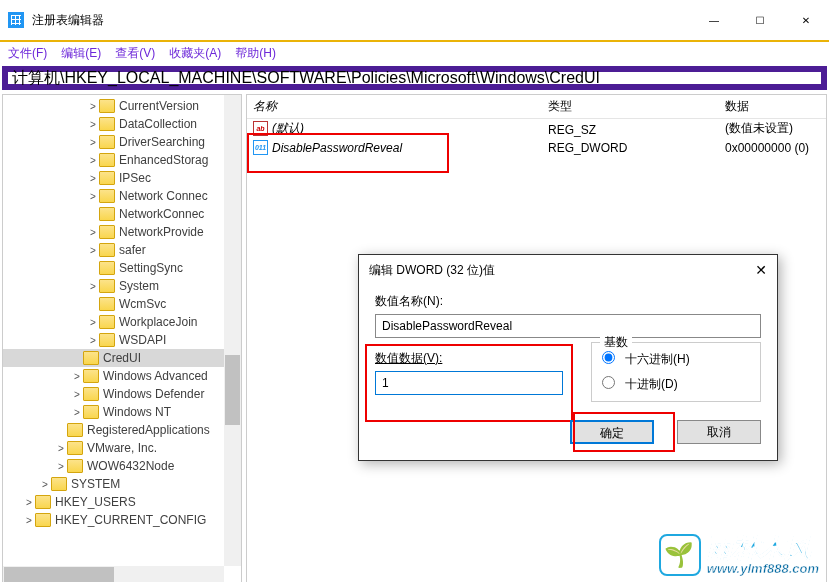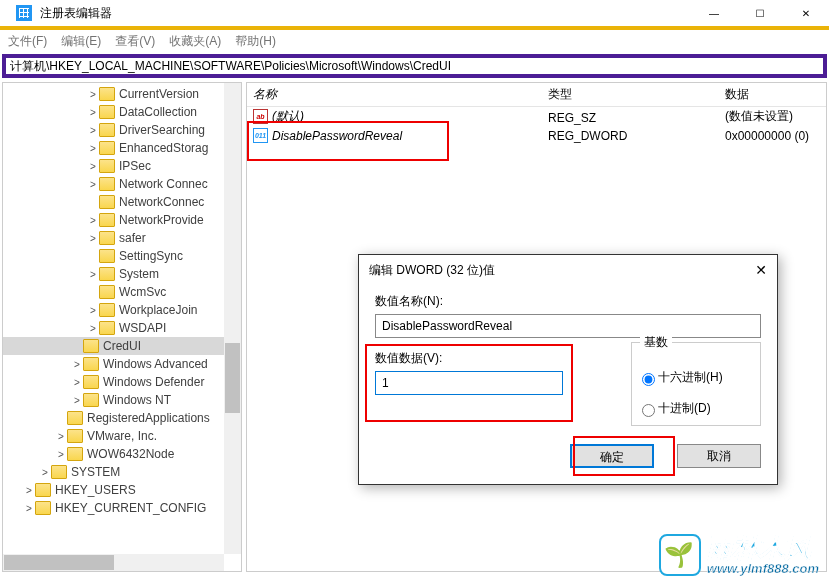--- a/index.html
+++ b/index.html
@@ -1,28 +1,28 @@
 <!DOCTYPE html>
 <html><head>
 <meta charset="utf-8">
 <style>
 * { margin: 0; padding: 0; box-sizing: border-box; font-family: "Microsoft YaHei", sans-serif; }
 body { width: 829px; height: 582px; background: #fff; overflow: hidden; position: relative; }
 
-.titlebar { height: 30px; display: flex; align-items: center; padding-left: 16px; background: #fff; border-bottom: 4px solid #eab308; }
+.titlebar { height: 42px; display: flex; align-items: center; padding-left: 8px; background: #fff; border-bottom: 2px solid #eab308; }
 .titlebar-icon { width: 16px; height: 16px; background: #2196f3; margin-right: 8px; display: inline-flex; align-items: center; justify-content: center; }
 .titlebar-icon::before { content: ''; width: 10px; height: 10px; background-image: linear-gradient(#fff 1px, transparent 1px), linear-gradient(90deg, #fff 1px, transparent 1px); background-size: 4px 4px; }
 .titlebar-title { font-size: 12px; color: #000; flex: 1; }
 .titlebar-controls { display: flex; }
 .titlebar-btn { width: 46px; height: 30px; display: flex; align-items: center; justify-content: center; font-size: 10px; color: #000; }
 
 .menubar { height: 22px; display: flex; align-items: center; padding-left: 8px; background: #fff; font-size: 12px; gap: 14px; }
-.menu-item { color: #737373; }
-
-.addressbar { height: 24px; border: 4px solid #4c1d95; margin: 2px; display: flex; align-items: center; padding-left: 4px; font-size: 12px; background: #fff; }
+.menu-item { color: #6d28d9; }
+
+.addressbar { height: 24px; border: 6px solid #4c1d95; margin: 2px; display: flex; align-items: center; padding-left: 4px; font-size: 16px; background: #fff; }
 
 .main { display: flex; height: 494px; }
 .tree-panel { width: 240px; border: 1px solid #ccc; margin: 2px; overflow: hidden; background: #fff; font-size: 12px; position: relative; }
 .tree-content { padding-top: 2px; }
 .tree-item { display: flex; align-items: center; height: 18px; white-space: nowrap; padding-left: 0; }
 .tree-expander { width: 12px; text-align: center; color: #555; font-size: 10px; }
 .tree-folder { width: 16px; height: 14px; background: linear-gradient(#fce38a, #f9d64e); border: 1px solid #d4a50e; border-radius: 1px; margin-right: 4px; flex-shrink: 0; }
 .tree-label { color: #404040; }
 .tree-item.selected { background: #d8d8d8; }
 .tree-scrollbar-v { position: absolute; right: 0; top: 0; bottom: 17px; width: 17px; background: #f0f0f0; }
@@ -45,23 +45,23 @@
 .dialog { position: absolute; left: 358px; top: 254px; width: 420px; background: #fff; border: 1px solid #333; box-shadow: 3px 3px 12px rgba(0,0,0,0.3); }
 .dialog-title { height: 30px; display: flex; align-items: center; padding: 8px 10px; font-size: 12px; }
 .dialog-title-text { flex: 1; }
 .dialog-close { font-size: 14px; }
 .dialog-body { padding: 8px 16px 16px; font-size: 12px; }
 .dlg-label { margin-bottom: 4px; }
 .dlg-name-field { width: 100%; height: 24px; border: 1px solid #888; padding: 0 6px; font-size: 12px; margin-bottom: 12px; }
 .dlg-row { display: flex; gap: 20px; }
 .dlg-value-section { flex: 1; }
 .dlg-value-input { width: 188px; height: 24px; border: 1px solid #0078d7; padding: 0 6px; font-size: 12px; outline: none; }
-.dlg-base-section { width: 130px; border: 1px solid #ccc; padding: 12px 10px 8px; position: relative; margin-top: -8px; }
+.dlg-base-section { width: 170px; border: 1px solid #ccc; padding: 0 10px 8px; position: relative; margin-top: -8px; }
 .dlg-base-legend { position: absolute; top: -9px; left: 8px; background: #fff; padding: 0 4px; }
-.dlg-radio { display: flex; align-items: flex-end; margin-top: 14px; gap: 3px; }
+.dlg-radio { display: flex; align-items: flex-start; margin-top: 8px; gap: 10px; }
 .dlg-radio input { margin: 0; }
 .dlg-buttons { display: flex; justify-content: flex-end; gap: 23px; margin-top: 18px; }
 .dlg-btn { width: 84px; height: 24px; border: 1px solid #888; background: #e1e1e1; font-size: 12px; text-align: center; line-height: 22px; }
 .dlg-btn.primary { border: 2px solid #0078d7; }
 
 .watermark { position: absolute; right: 10px; bottom: 6px; display: flex; align-items: center; gap: 6px; }
 .wm-logo { width: 42px; height: 42px; border: 2px solid #1fa8e0; border-radius: 8px; display: flex; align-items: center; justify-content: center; font-size: 24px; background: #fff; }
 .wm-text { font-size: 26px; font-weight: bold; color: #1fa8e0; -webkit-text-stroke: 1px #fff; text-shadow: 1px 1px 0 #fff, -1px -1px 0 #fff; font-style: italic; line-height: 1; }
 .wm-url { font-size: 13px; color: #0369a1; font-weight: bold; -webkit-text-stroke: 0.5px #fff; font-style: italic; }
 </style>
@@ -252,21 +252,21 @@
 
 <div class="dialog">
   <div class="dialog-title">
     <span class="dialog-title-text">编辑 DWORD (32 位)值</span>
     <span class="dialog-close">✕</span>
   </div>
   <div class="dialog-body">
     <div class="dlg-label">数值名称(N):</div>
     <input class="dlg-name-field" readonly="" value="DisablePasswordReveal" style="">
     <div class="dlg-row">
-      <div class="dlg-value-section" style="position:relative;">
+      <div class="dlg-value-section" style="position:relative;text-decoration:underline;">
         <div class="dlg-label">数值数据(V):</div>
         <input class="dlg-value-input" value="1" style="">
         <div class="highlight-red" style="left:-10px;top:-6px;width:208px;height:78px;"></div>
       </div>
       <div class="dlg-base-section">
         <span class="dlg-base-legend">基数</span>
         <label class="dlg-radio">
           <input type="radio" name="base" checked="" style="">
           <span>十六进制(H)</span>
         </label>

